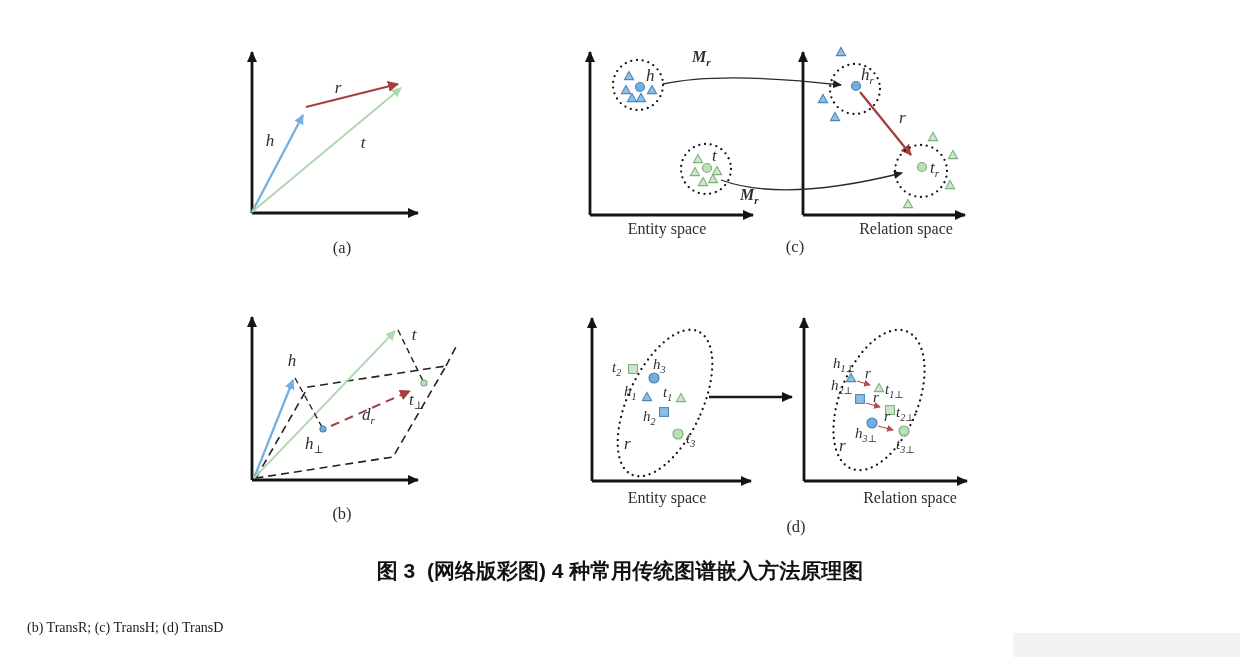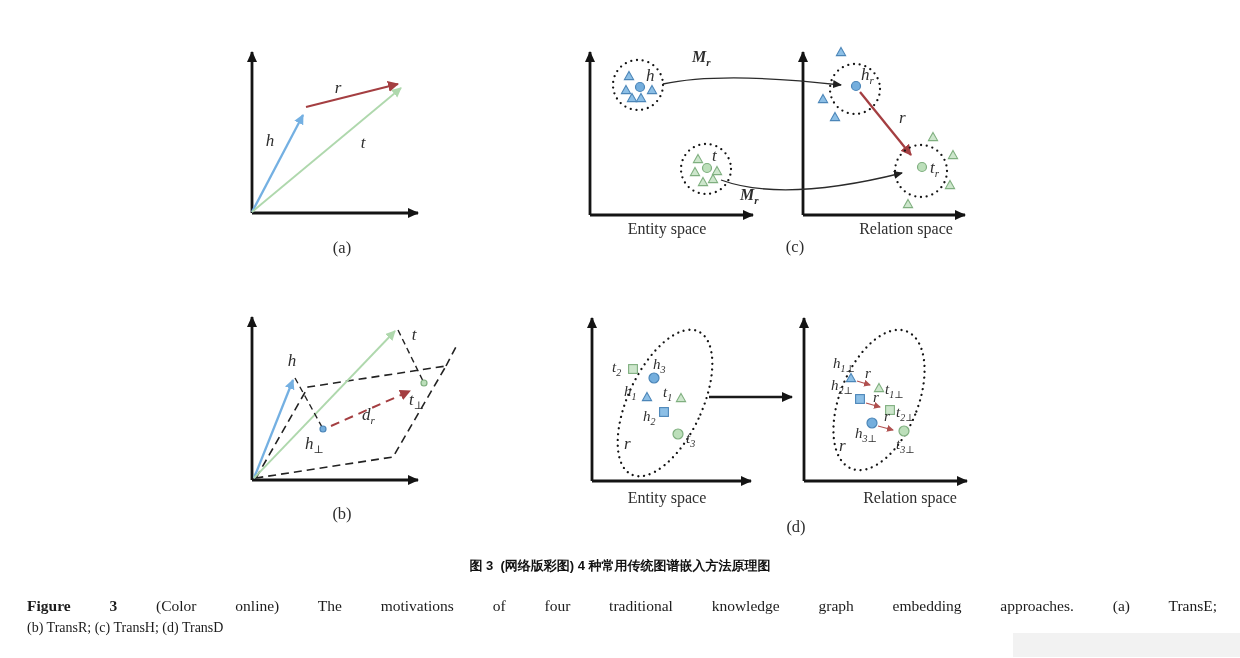--- a/index.html
+++ b/index.html
@@ -23,21 +23,21 @@
   .bd{fill:#74AEDD;stroke:#4C86B8;stroke-width:1.2;}
   .gd{fill:#BCDFBA;stroke:#7FAF7F;stroke-width:1.2;}
   .lbl{font:italic 17px "Liberation Serif","DejaVu Serif",serif;}
   .lblb{font:italic bold 16px "Liberation Serif","DejaVu Serif",serif;}
   .lbls{font:italic 15px "Liberation Serif","DejaVu Serif",serif;}
   .sub{font-size:11px;font-style:italic;}
   .subs{font-size:10px;font-style:italic;}
   .cap{font:16px "Liberation Serif","DejaVu Serif",serif;}
   .pl{font:16.5px "Liberation Serif","DejaVu Serif",serif;}
   .caption-zh{position:absolute;left:0;top:557px;width:1240px;text-align:center;
-      font-weight:bold;font-size:13px;color:#111;white-space:pre;
+      font-weight:bold;font-size:21px;color:#111;white-space:pre;
       font-family:"Liberation Sans","DejaVu Sans",sans-serif;}
   .caption-en1{position:absolute;left:27px;top:597px;width:1190px;font-size:15.5px;color:#1c1c1c;
       text-align:justify;text-align-last:justify;}
   .caption-en2{position:absolute;left:27px;top:620px;width:1190px;font-size:14px;color:#1c1c1c;}
   .bold{font-weight:bold;}
   .graybox{position:absolute;left:1013px;top:633px;width:227px;height:24px;background:#f2f2f2;}
 </style>
 </head>
 <body>
 
@@ -203,17 +203,16 @@
     <text class="lbls" x="855" y="438"><tspan>h</tspan><tspan class="subs" dy="3.5">3⊥</tspan></text>
     <text class="lbls" x="884" y="421">r</text>
     <path class="vrs" d="M878,426 L893,430" marker-end="url(#mRedSm)"></path>
     <circle class="gd" cx="904" cy="431" r="5"></circle>
     <text class="lbls" x="896" y="449"><tspan>t</tspan><tspan class="subs" dy="3.5">3⊥</tspan></text>
     <text class="lbl" x="839" y="451">r</text>
   </g>
 </svg>
 
 <div class="caption-zh">图 3  (网络版彩图) 4 种常用传统图谱嵌入方法原理图</div>
-<div class="caption-en1"><span class="bold">Figure 3</span><span>  (Color online) The motivations of four traditional knowledge graph embedding approaches.  (a) TransE;</span></div>
 <div class="caption-en2">(b) TransR; (c) TransH; (d) TransD</div>
 <div class="graybox"></div>
 
 </div>
 
 </body></html>

